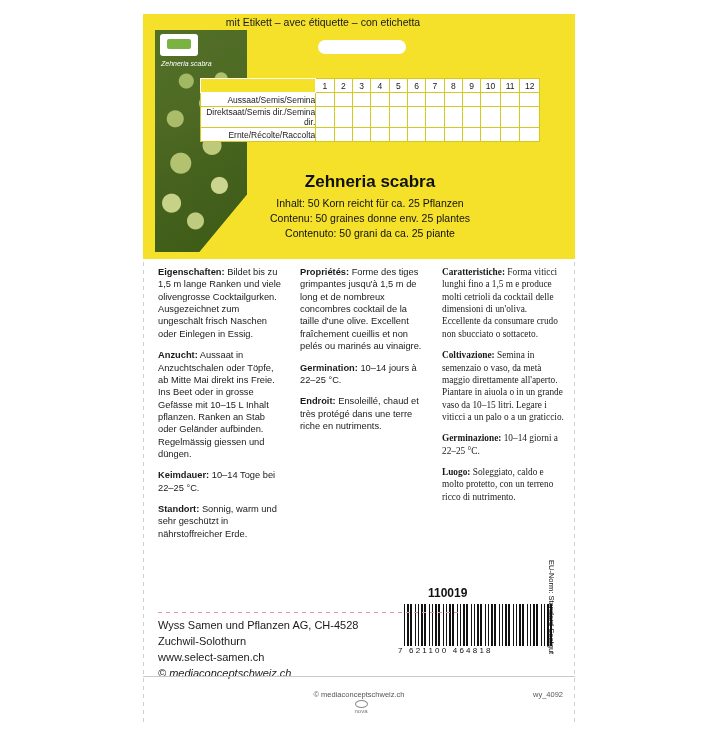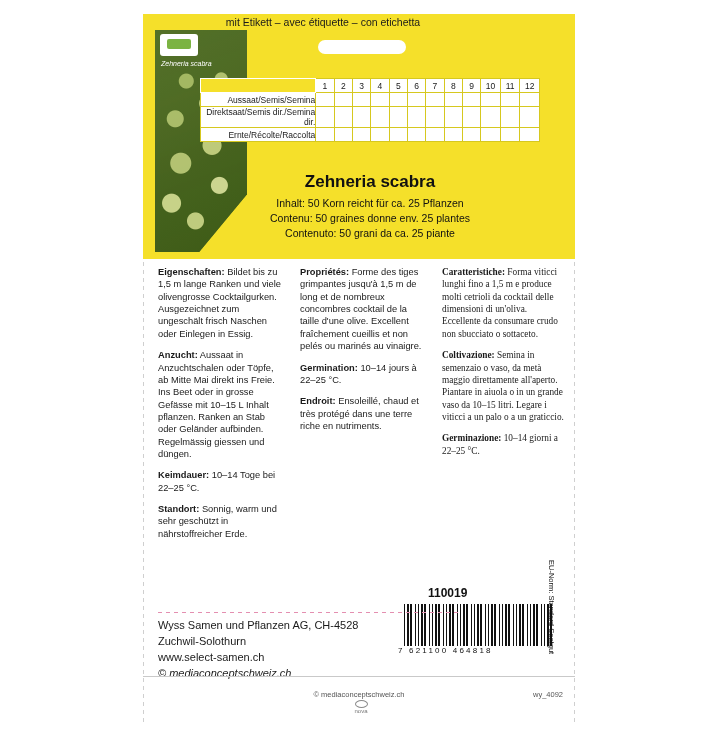--- a/index.html
+++ b/index.html
@@ -303,20 +303,23 @@
     <div class="col c3">
       <p>
         <b>Caratteristiche:</b><span> Forma viticci lunghi fino a 1,5 m e produce molti cetrioli da cocktail delle dimensioni di un'oliva. Eccellente da consumare crudo non sbucciato o sottaceto.</span>
       </p>
       <p>
         <b>Coltivazione:</b><span> Semina in semenzaio o vaso, da metà maggio direttamente all'aperto. Piantare in aiuola o in un grande vaso da 10–15 litri. Legare i viticci a un palo o a un graticcio.</span>
       </p>
       <p>
         <b>Germinazione:</b><span> 10–14 giorni a 22–25 °C.</span>
       </p>
+      <p>
+        <b>Luogo:</b><span> Soleggiato, caldo e molto protetto, con un terreno ricco di nutrimento.</span>
+      </p>
     </div>
 
   </div>
 
   <div class="artnum">110019</div>
 
   <div class="barcode">
     <div class="bars"></div>
   </div>
   <div class="barcode-num">7 621100 464818</div>

